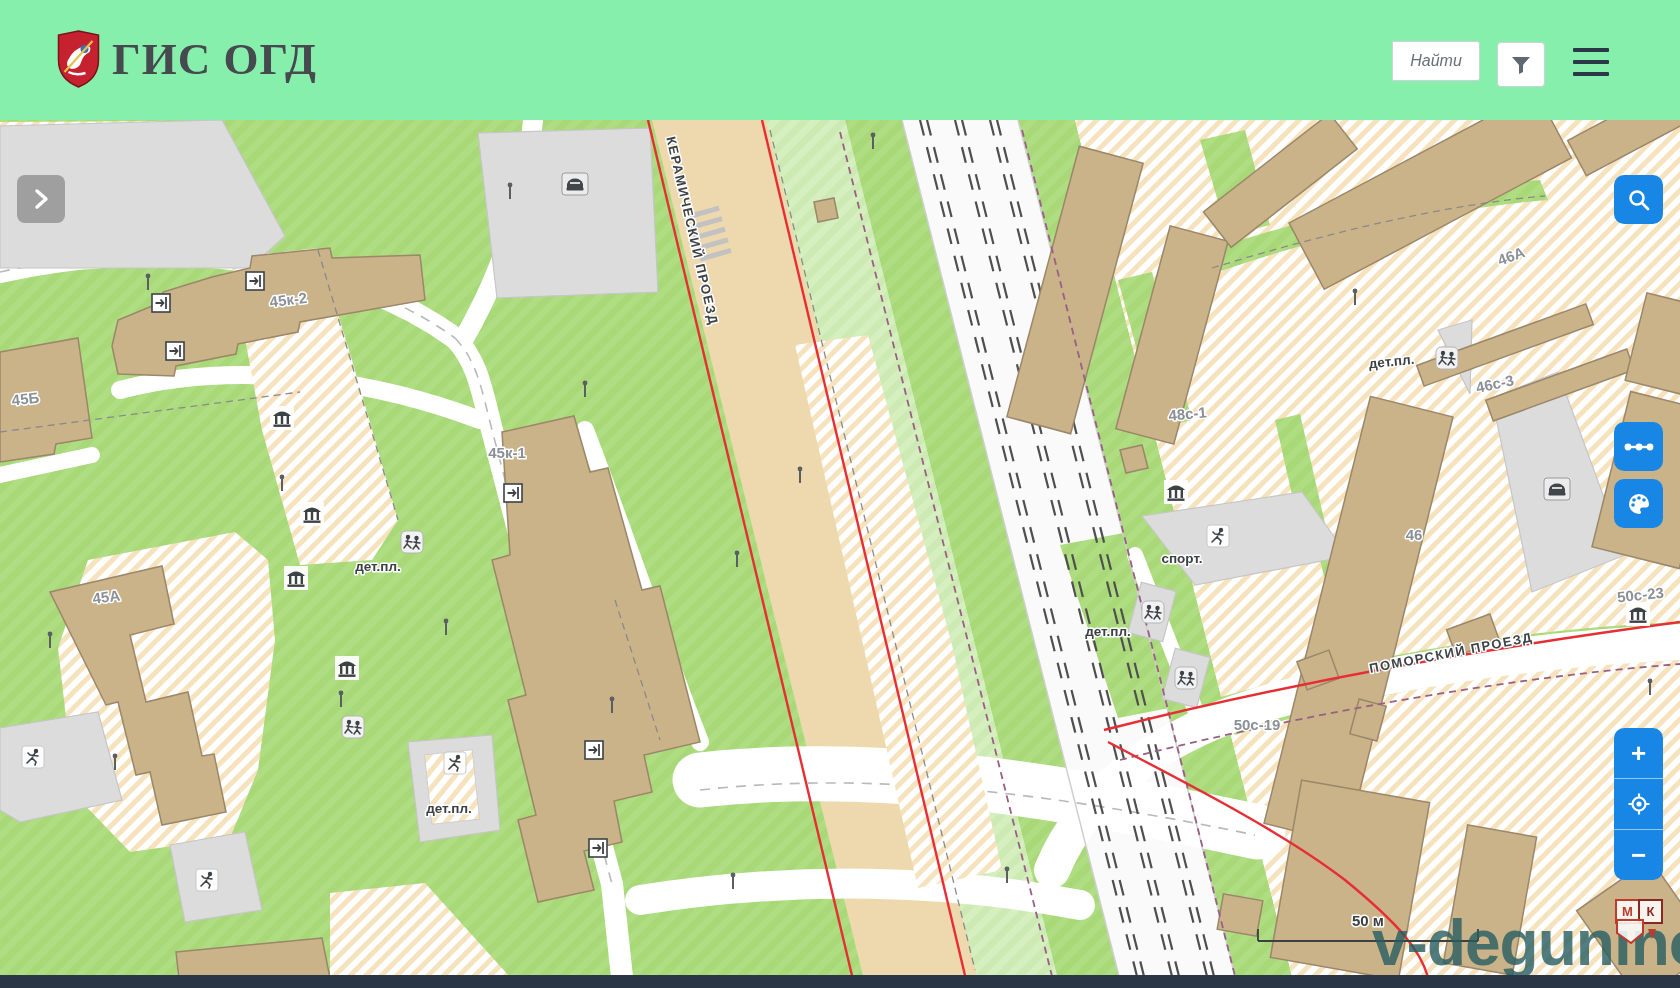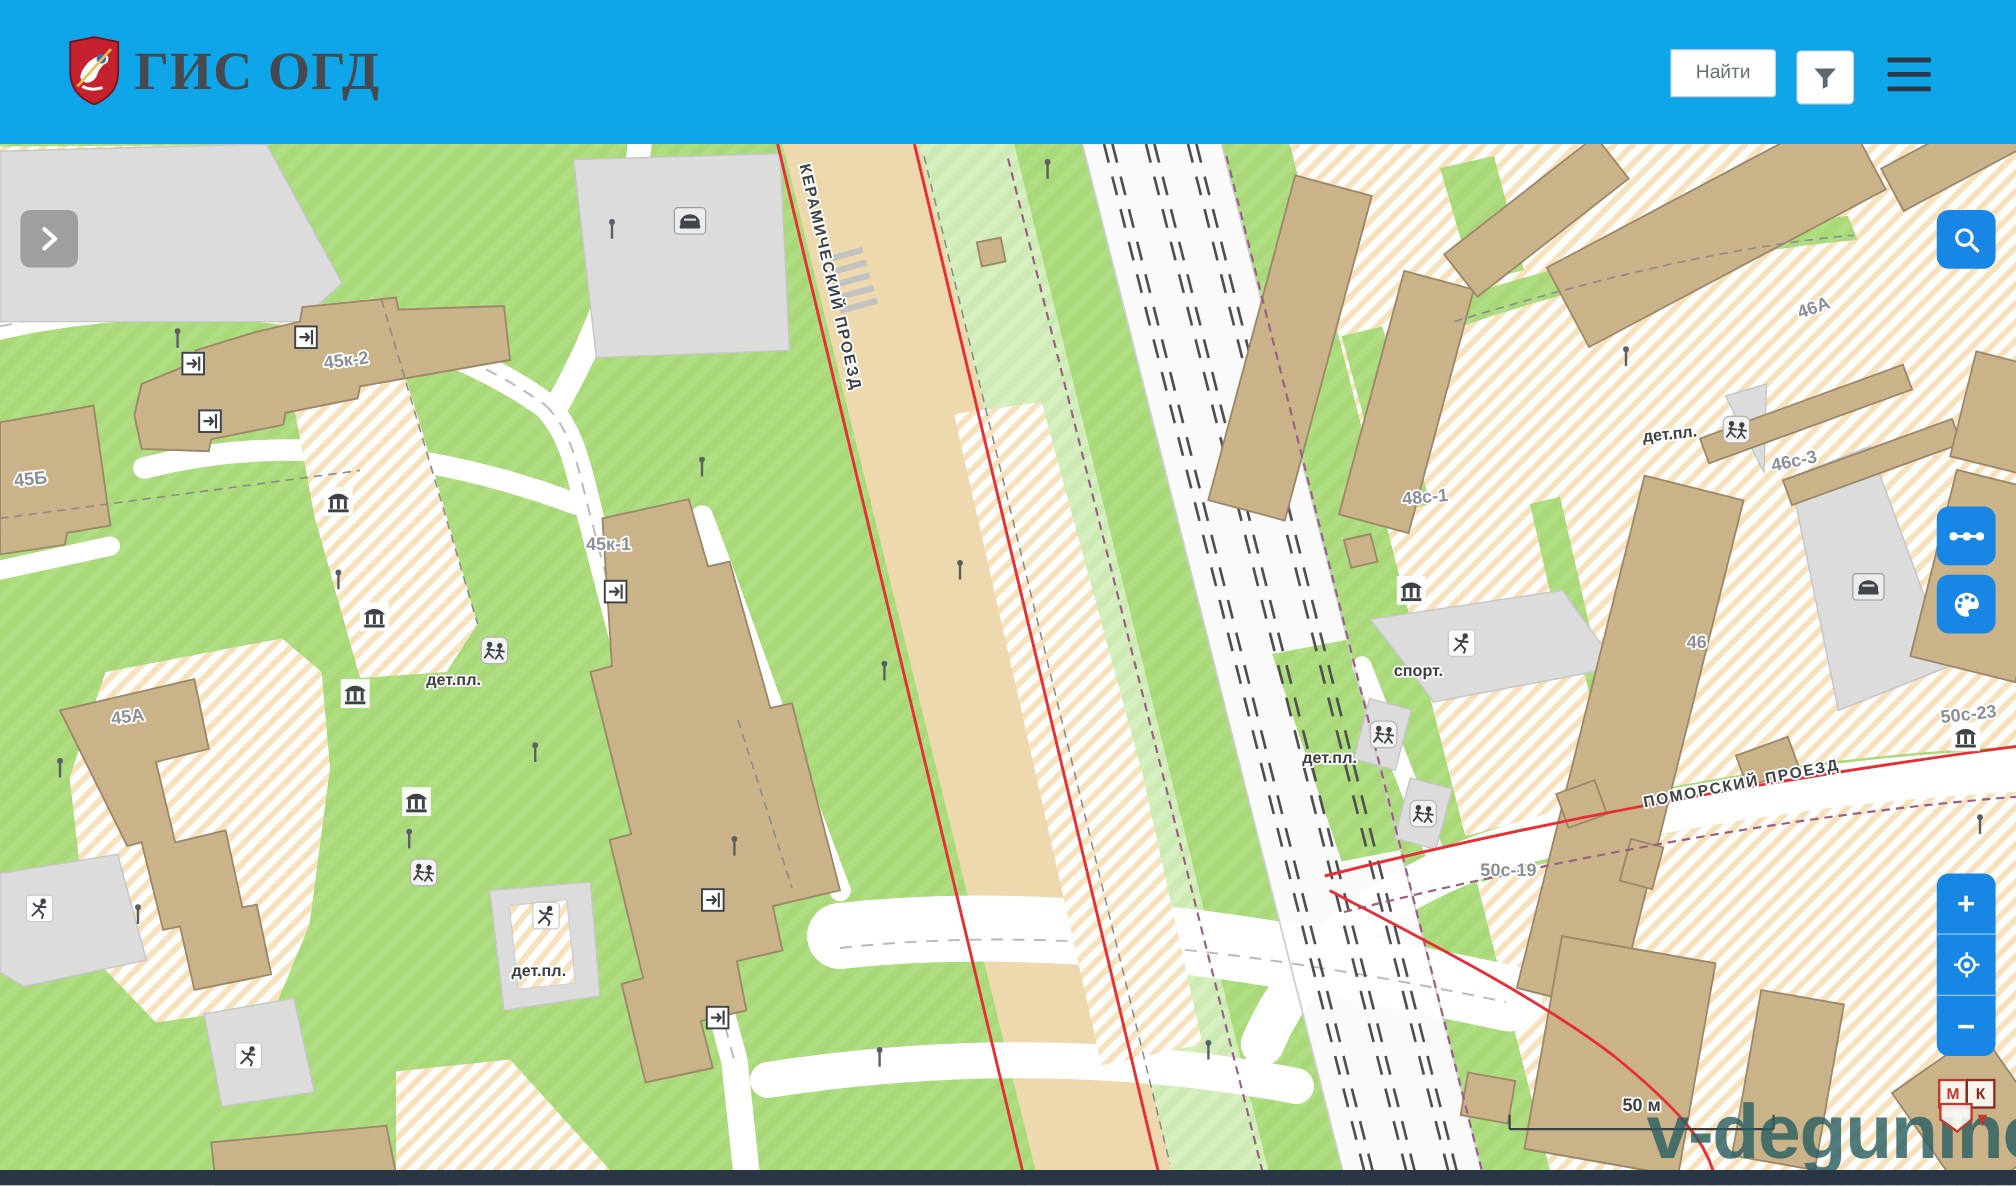--- a/index.html
+++ b/index.html
@@ -1,24 +1,24 @@
 <!DOCTYPE html>
 <html><head>
 <meta charset="utf-8">
 <style>
   html,body{margin:0;padding:0;}
   body{width:1680px;height:988px;overflow:hidden;font-family:"Liberation Sans",sans-serif;background:#fff;position:relative;}
 
   
-  .header{position:absolute;left:0;top:0;width:1680px;height:120px;background:#0ea5e9;z-index:20;}
+  .header{position:absolute;left:0;top:0;width:1680px;height:120px;background:#86efac;z-index:20;}
   .brand{position:absolute;left:55px;top:30px;display:flex;align-items:center;gap:10px;cursor:pointer;}
   .brand-title{font-family:"Liberation Serif",serif;font-weight:bold;font-size:45px;color:#46494e;letter-spacing:1px;line-height:1;}
   .search-input{position:absolute;left:310px;top:41px;width:1055px;height:38px;border:1px solid #cdd2d7;border-radius:3px 0 0 3px;padding:0 13px;font-size:16px;color:#555;outline:none;font-family:"Liberation Sans",sans-serif;}
   .search-input::placeholder{color:#8d959c;}
-  .btn-find{position:absolute;left:1392px;top:41px;width:88px;height:40px;background:#fff;border:1px solid #cdd2d7;border-radius:0 3px 3px 0;font-size:16px;color:#6a7076;cursor:pointer;font-family:"Liberation Sans",sans-serif;}
+  .btn-find{position:absolute;left:1392px;top:41px;width:88px;height:40px;background:#fff;border:1px solid #cdd2d7;border-radius:0 3px 3px 0;font-size:16px;color:#6a7076;cursor:pointer;font-family:"Liberation Sans",sans-serif;font-style:italic;}
   .btn-filter{position:absolute;left:1497px;top:42px;width:48px;height:45px;background:#fff;border:1px solid #cdd2d7;border-radius:4px;cursor:pointer;display:flex;align-items:center;justify-content:center;}
   .burger{position:absolute;left:1573px;top:48px;width:36px;height:28px;display:flex;flex-direction:column;justify-content:space-between;cursor:pointer;background:none;border:none;padding:0;}
   .burger span{display:block;height:4px;background:#2b3847;border-radius:1px;}
 
   
   .map{position:absolute;left:0;top:120px;width:1680px;height:868px;overflow:hidden;background:#fff;}
   .map svg.base{position:absolute;left:0;top:0;}
   .lbl{paint-order:stroke;stroke:#ffffff;stroke-width:3px;stroke-linejoin:round;}
   .street{font:bold 13px "Liberation Sans",sans-serif;fill:#3e4347;letter-spacing:1.5px;text-anchor:middle;}
   .bldg{font:bold 15px "Liberation Sans",sans-serif;fill:#8a9096;text-anchor:middle;}

